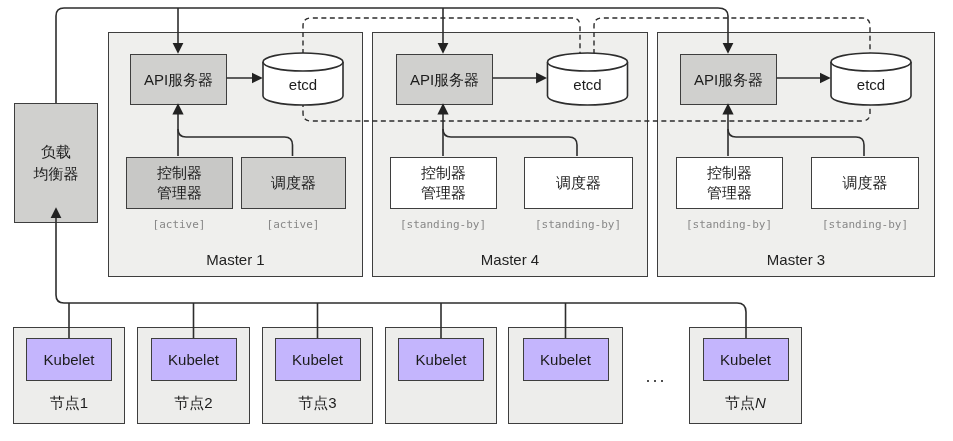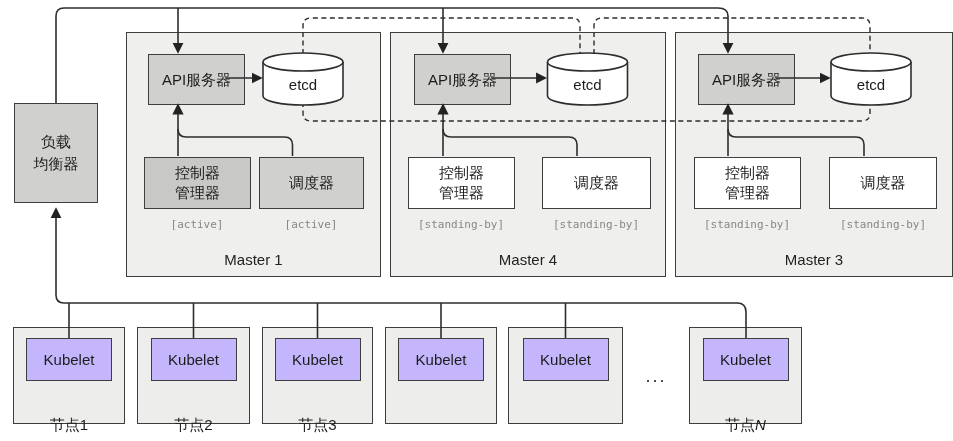--- a/index.html
+++ b/index.html
@@ -2,55 +2,55 @@
 <html><head>
 <meta charset="utf-8">
 <style>
   * { box-sizing: border-box; margin: 0; padding: 0; }
   html,body { background:#fff; }
   .stage {
     position: relative; width: 953px; height: 441px; background:#fff;
     font-family: "Liberation Sans", sans-serif; color:#1c1c1c; overflow:hidden;
   }
   .panel {
-    position:absolute; background:#efefed; border:1.5px solid #3e3e3e;margin-left:18px;
+    position:absolute; background:#efefed; border:1.5px solid #3e3e3e;
   }
   .gbox {
     position:absolute; background:#d0d0ce; border:1.6px solid #3e3e3e;
     display:flex; flex-direction:column; align-items:center; justify-content:center;
     text-align:center; font-size:15px; line-height:20px; color:#1c1c1c;
   }
   .gbox.darker { background:#c8c8c6; }
   .gbox.white  { background:#ffffff; }
   .status {
     position:absolute; transform:translateX(-50%); white-space:nowrap;
     font-family:"DejaVu Sans Mono", monospace; font-size:11px; color:#878787;
   }
   .mlabel {
     position:absolute; left:50%; transform:translateX(-50%);
     font-size:15px; color:#222; white-space:nowrap;
   }
   .lb {
-    position:absolute; left:14px; top:103px; width:84px; height:100px;
+    position:absolute; left:14px; top:103px; width:84px; height:120px;
     background:#d0d0ce; border:1.6px solid #3e3e3e;
     display:flex; flex-direction:column; align-items:center; justify-content:center;
     font-size:15px; line-height:22px;
   }
   .node {
     position:absolute; top:327px; height:97px;
     background:#ededeb; border:1.5px solid #3e3e3e;
   }
   .kub {
     position:absolute; left:50%; transform:translateX(-50%); top:10px;
     width:86px; height:43px; background:#c4b5fd; border:1.6px solid #3e3e3e;
     display:flex; align-items:center; justify-content:center; font-size:15px;
   }
   .nlabel {
     position:absolute; left:0; right:0; top:66px; text-align:center;
-    font-size:15px; color:#1c1c1c;margin-top:22px;
+    font-size:15px; color:#1c1c1c;
   }
   .num-it { font-style:italic; }
   .dots {
     position:absolute; left:638px; top:366px; width:36px; text-align:center;
     font-size:18px; letter-spacing:2px; color:#333;
   }
   svg.overlay { position:absolute; left:0; top:0; pointer-events:none; }
   svg.overlay text { font-family:"Liberation Sans", sans-serif; font-size:15px; fill:#1c1c1c; }
 </style>
 </head>

